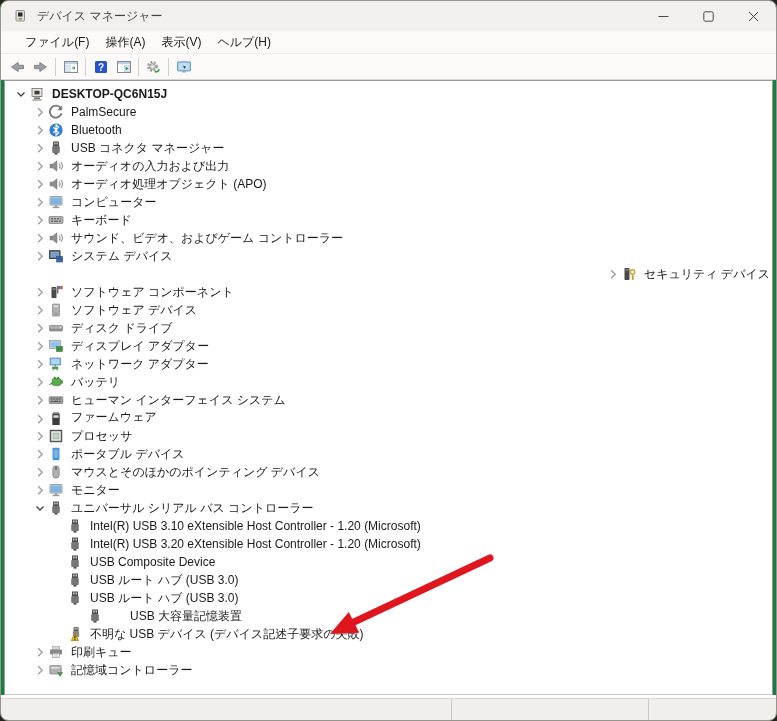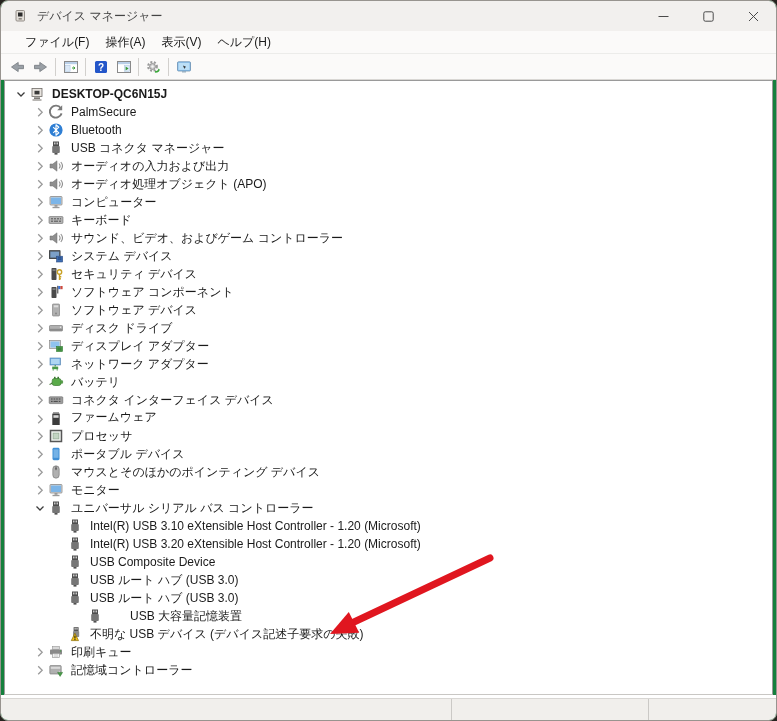--- a/index.html
+++ b/index.html
@@ -311,21 +311,21 @@
           <svg width="16" height="16" viewBox="0 0 16 16">
             <rect x="1.5" y="2.8" width="10.5" height="7.6" fill="#56board" stroke="#3a3a3a" stroke-width="0.6"></rect>
             <rect x="1.5" y="2.8" width="10.5" height="7.6" fill="#5a6a7a" stroke="#3a3a3a" stroke-width="0.6"></rect>
             <rect x="2.5" y="3.8" width="8.5" height="5.6" fill="#7ca0c8"></rect>
             <rect x="8.6" y="8.2" width="6" height="5.8" fill="#3f6fb5" stroke="#2a4a80" stroke-width="0.6"></rect>
             <path d="M9.8 9.8 h3.6 M9.8 11.2 h3.6" stroke="#1f3a66" stroke-width="0.7"></path>
           </svg>
         </span>
         <span class="tw-label">システム デバイス</span>
       </div>
-      <div class="tree-row" style="padding-left: 27px;">
+      <div class="tree-row" style="padding-left: 27px; justify-content: flex-end;">
         <span class="tw-chevron">
           <svg width="16" height="16" viewBox="0 0 16 16">
             <path d="M6.2 4.2 L10.2 8.2 L6.2 12.2" stroke="#9a9a9a" stroke-width="1.3" fill="none"></path>
           </svg>
         </span>
         <span class="tw-icon">
           <svg width="16" height="16" viewBox="0 0 16 16">
             <rect x="3.5" y="2" width="5" height="12" rx="0.8" fill="#4a4a4a"></rect>
             <rect x="4.5" y="3.2" width="3" height="1.8" fill="#7d7d7d"></rect>
             <circle cx="11.5" cy="6" r="2.2" fill="none" stroke="#c9a227" stroke-width="1.4"></circle>
@@ -436,21 +436,21 @@
           <svg width="16" height="16" viewBox="0 0 16 16">
             <path d="M6.2 4.2 L10.2 8.2 L6.2 12.2" stroke="#9a9a9a" stroke-width="1.3" fill="none"></path>
           </svg>
         </span>
         <span class="tw-icon">
           <svg width="16" height="16" viewBox="0 0 16 16">
             <rect x="1.2" y="4.8" width="13.6" height="6.8" rx="0.8" fill="#9d9d9d" stroke="#666" stroke-width="0.6"></rect>
             <path d="M3 7 h1.6 M5.6 7 h1.6 M8.2 7 h1.6 M10.8 7 h1.6 M3 9.4 h1.6 M5.6 9.4 h4.2 M10.8 9.4 h1.6" stroke="#474747" stroke-width="1"></path>
           </svg>
         </span>
-        <span class="tw-label">コネクタ インターフェイス デバイス</span>
+        <span class="tw-label">ヒューマン インターフェイス システム</span>
       </div>
       <div class="tree-row" style="padding-left: 27px; align-items: flex-end;">
         <span class="tw-chevron">
           <svg width="16" height="16" viewBox="0 0 16 16">
             <path d="M6.2 4.2 L10.2 8.2 L6.2 12.2" stroke="#9a9a9a" stroke-width="1.3" fill="none"></path>
           </svg>
         </span>
         <span class="tw-icon">
           <svg width="16" height="16" viewBox="0 0 16 16">
             <path d="M6 1 v1.8 M8 1 v1.8 M10 1 v1.8" stroke="#3c3c3c" stroke-width="1"></path>

